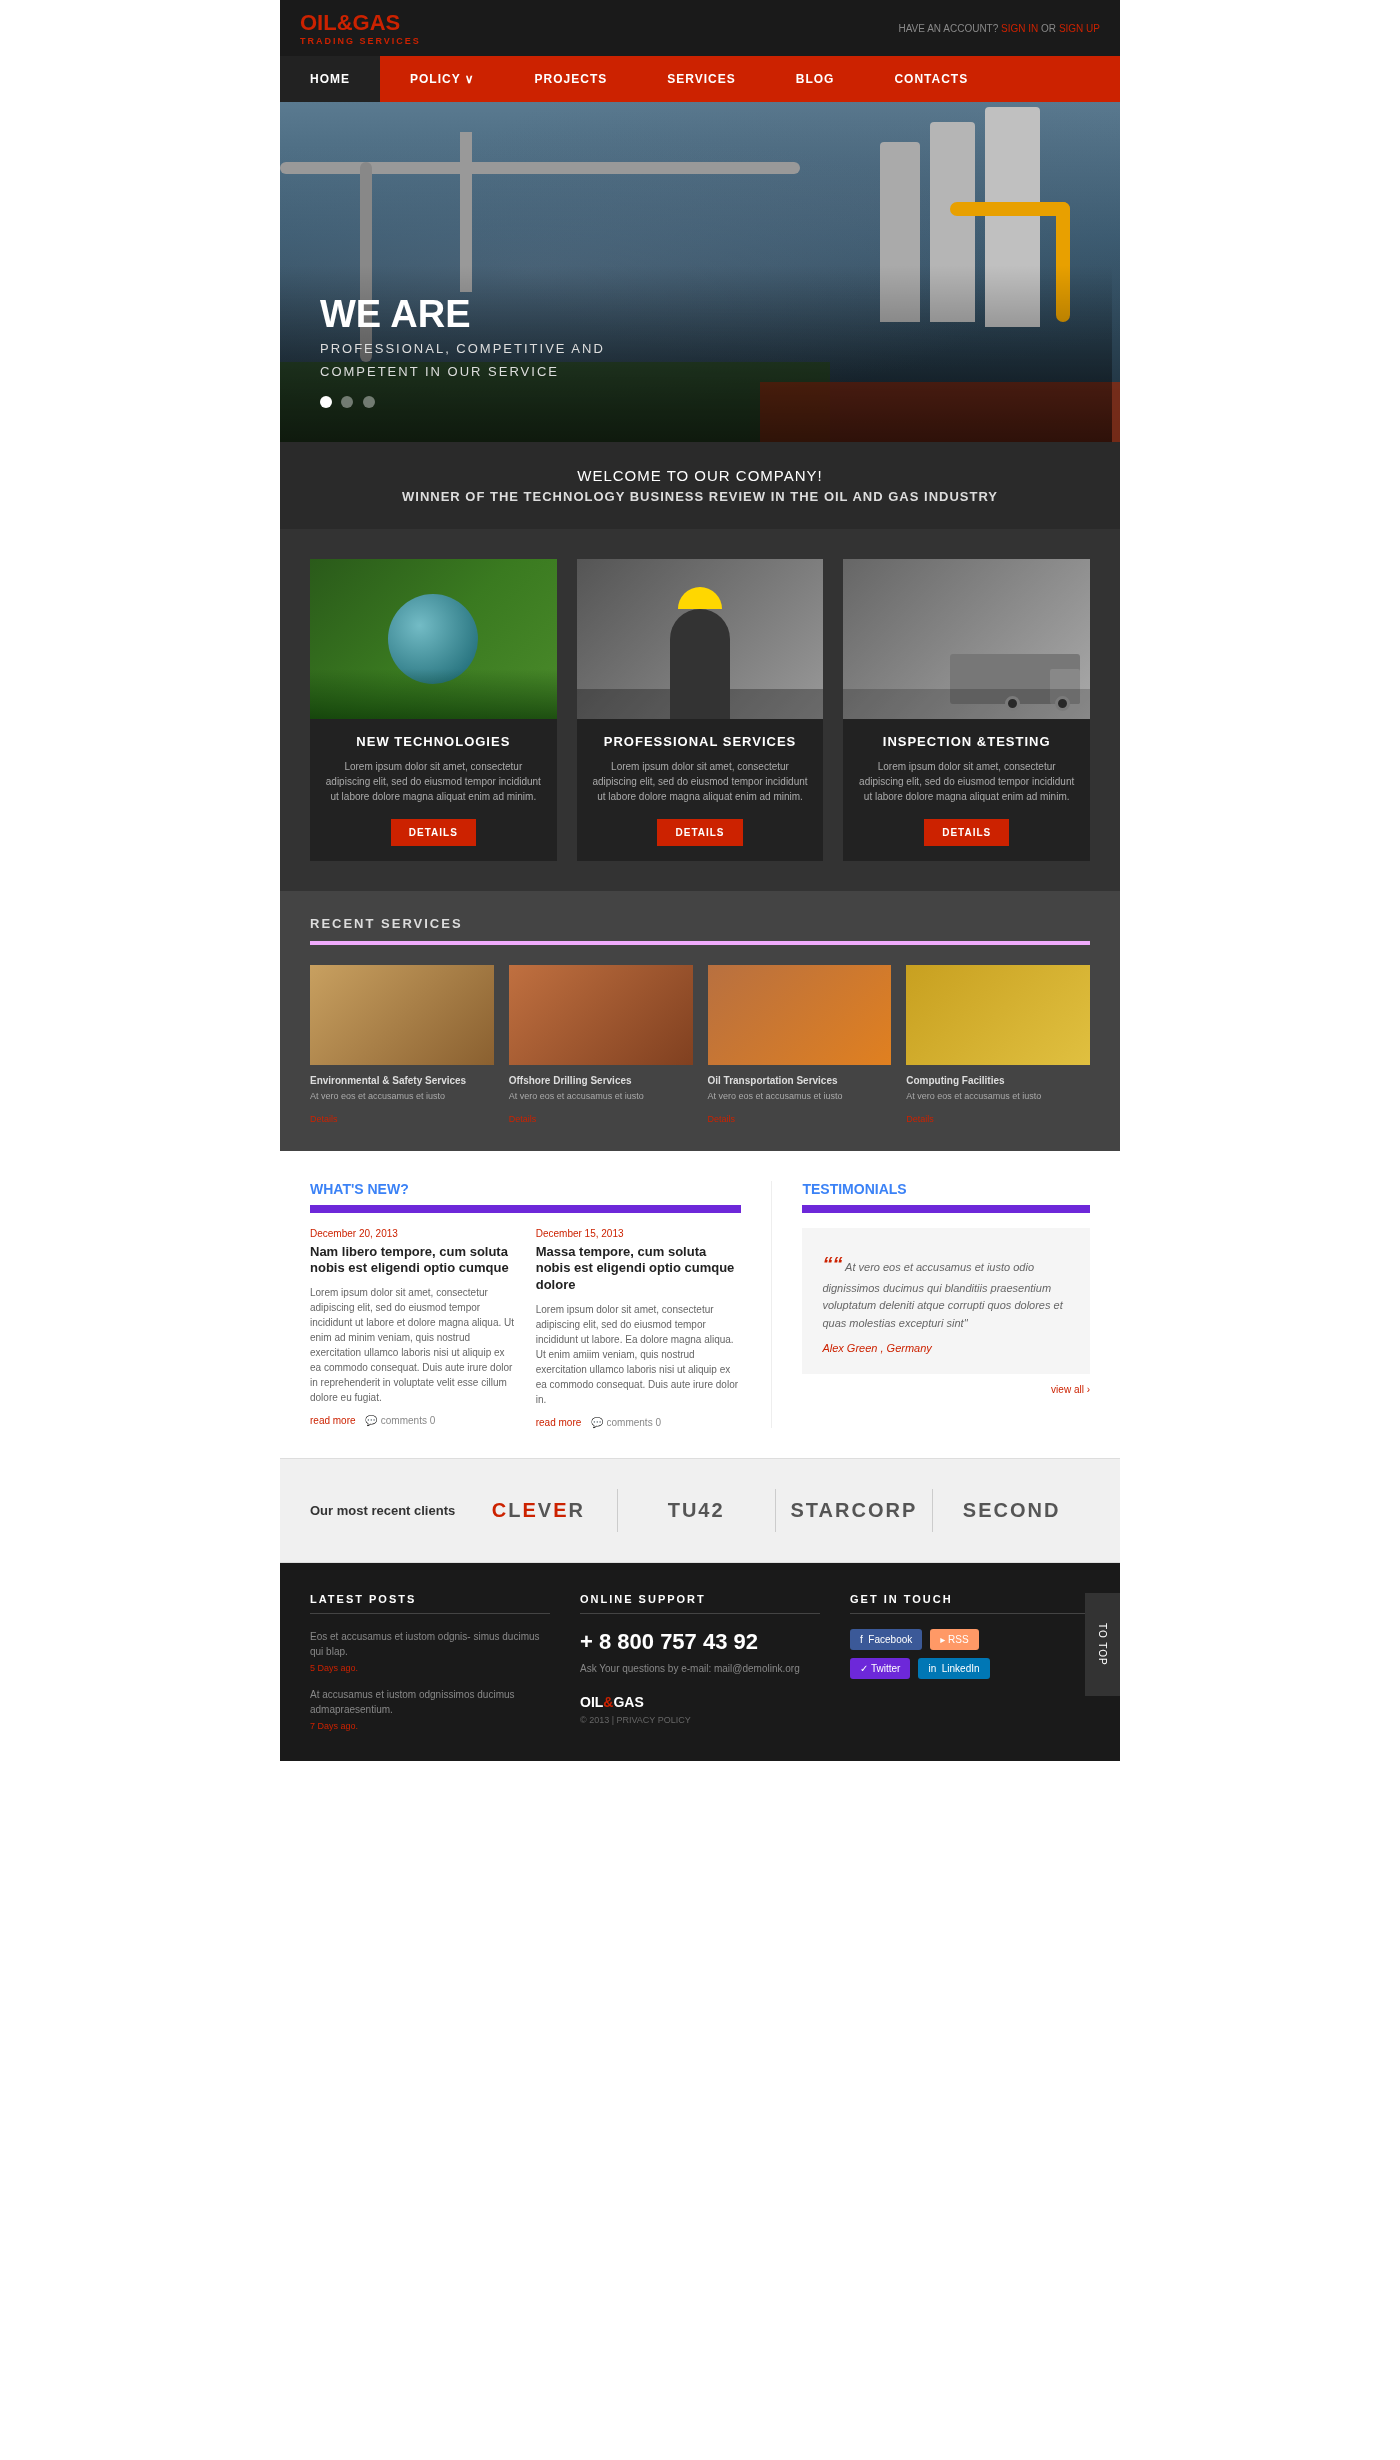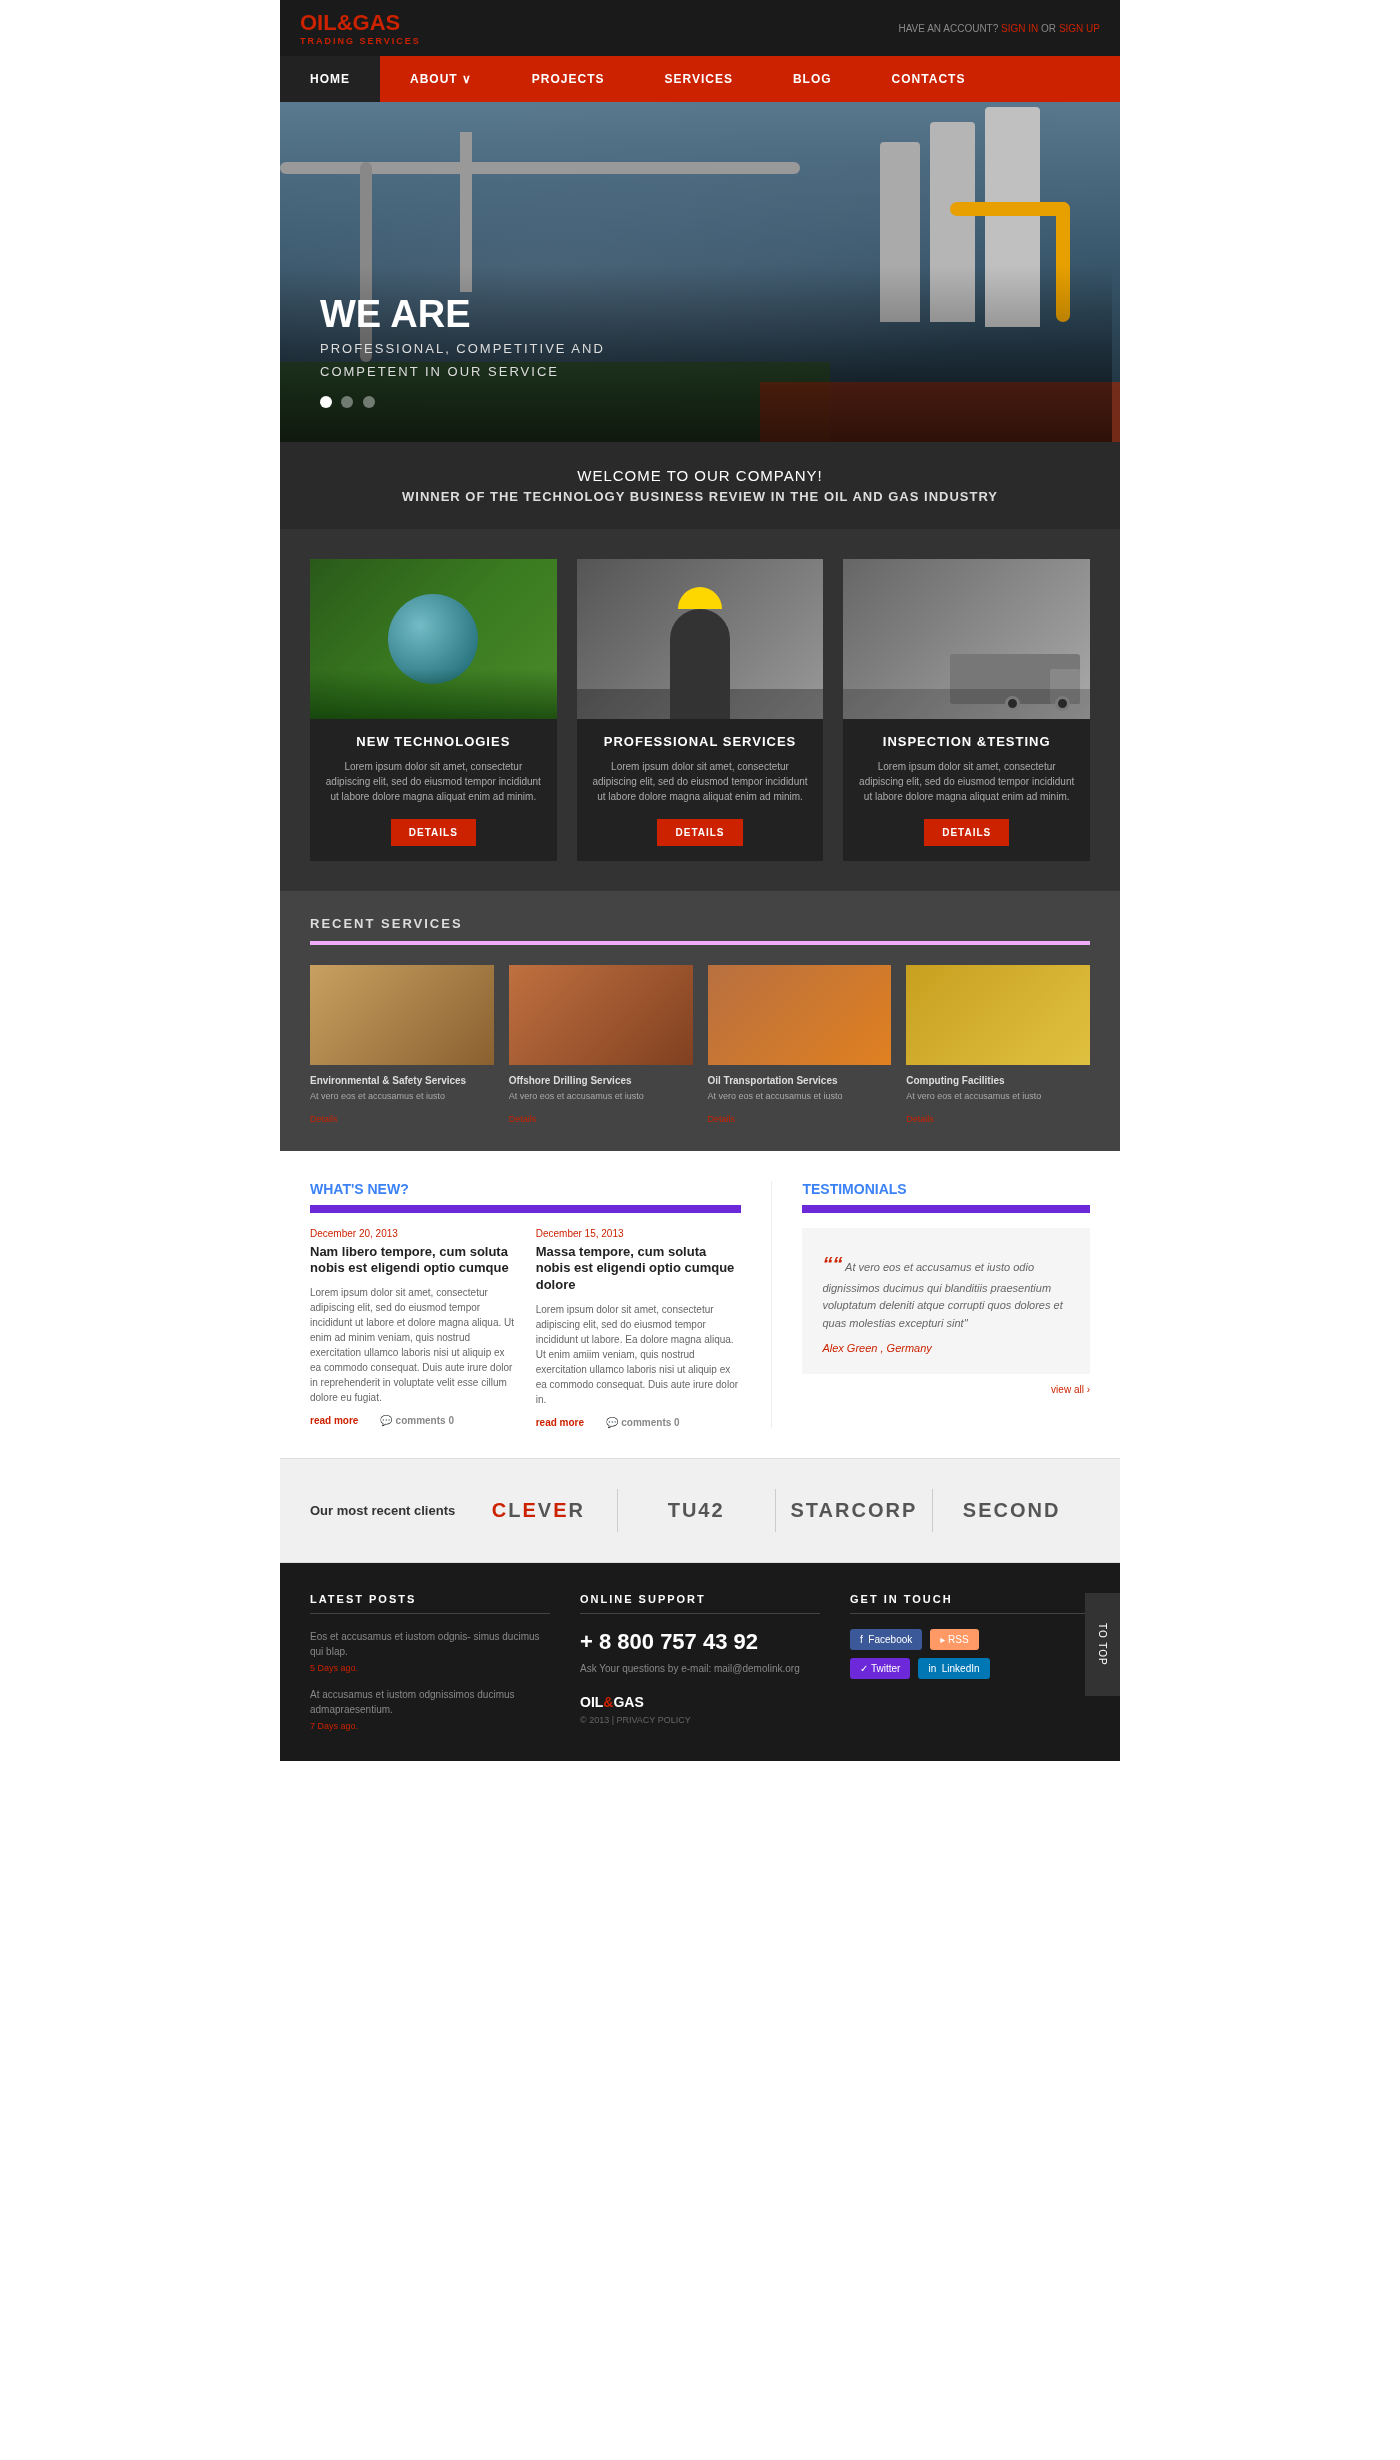--- a/index.html
+++ b/index.html
@@ -66,21 +66,21 @@
     
     .mid-section { display: flex; gap: 0; background: #fff; padding: 30px 30px; }
     .whats-new { flex: 1.5; padding-right: 30px; border-right: 1px solid #eee; }
     .testimonials { flex: 1; padding-left: 30px; }
     .mid-title { font-size: 14px; font-weight: bold; color: #3b82f6; border-bottom: 8px solid #6d28d9; padding-bottom: 8px; margin-bottom: 15px; }
     .news-grid { display: flex; gap: 20px; }
     .news-item { flex: 1; }
     .news-date { color: #cc2200; font-size: 10px; margin-bottom: 5px; }
     .news-headline { font-size: 13px; font-weight: bold; color: #222; margin-bottom: 8px; line-height: 1.3; }
     .news-body { font-size: 10px; color: #666; line-height: 1.5; margin-bottom: 10px; }
-    .news-actions { display: flex; align-items: center; gap: 22px; font-weight: bold; }
+    .news-actions { display: flex; align-items: center; gap: 10px; }
     .news-link { color: #cc2200; font-size: 10px; text-decoration: none; }
     .news-comments { color: #888; font-size: 10px; }
     .testimonial-box { background: #f5f5f5; padding: 20px; margin-bottom: 10px; }
     .testimonial-quote { color: #666; font-size: 11px; line-height: 1.6; font-style: italic; }
     .testimonial-quote::before { content: '\201C\201C'; font-size: 20px; color: #cc2200; font-weight: bold; }
     .testimonial-author { color: #cc2200; font-size: 11px; margin-top: 10px; font-style: italic; }
     .view-all { color: #cc2200; font-size: 10px; text-align: right; display: block; margin-top: 10px; text-decoration: none; }
 
     
     .clients { background: #f0f0f0; padding: 30px; display: flex; align-items: center; gap: 0; border-top: 1px solid #ddd; border-bottom: 1px solid #ddd; }
@@ -118,21 +118,21 @@
   <div class="account-text">
     <span>HAVE AN ACCOUNT?</span>
     <a href="#">SIGN IN</a>
     <span>OR</span>
     <a href="#">SIGN UP</a>
   </div>
 </div>
 
 <nav>
   <a href="#" class="home">HOME</a>
-  <a href="#">ABOUT ∨</a>
+  <a href="#">POLICY ∨</a>
   <a href="#">PROJECTS</a>
   <a href="#">SERVICES</a>
   <a href="#">BLOG</a>
   <a href="#">CONTACTS</a>
 </nav>
 
 <div class="hero">
   <div class="hero-bg"></div>
 
   <div style="position:absolute;top:0;left:0;right:0;bottom:0;overflow:hidden;">

